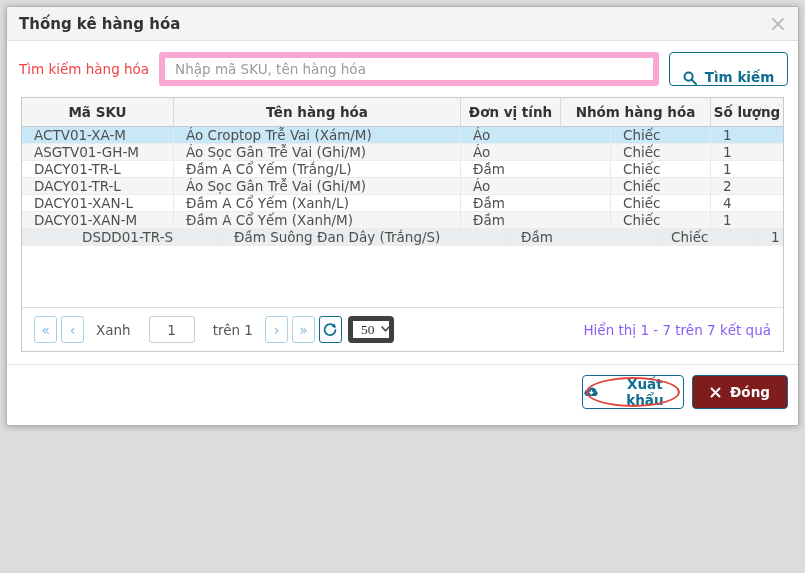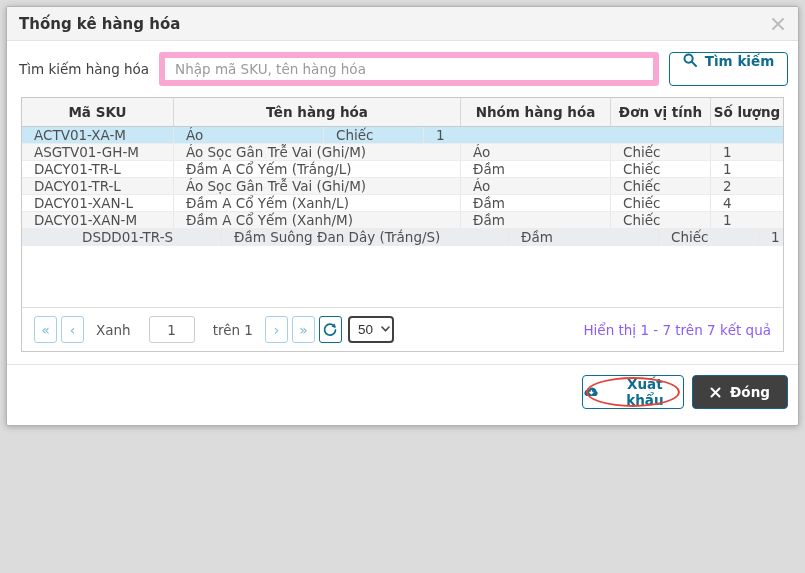--- a/index.html
+++ b/index.html
@@ -9,26 +9,26 @@
   .modal { position:absolute; left:6px; top:6px; right:6px; height:420px;
            background:#fff; border:1px solid #b3b3b3; border-radius:2px;
            box-shadow:0 1px 6px rgba(0,0,0,.25); display:flex; flex-direction:column; }
 
   .m-header { height:34px; flex:0 0 34px; background:#f4f4f4; border-bottom:1px solid #e2e2e2;
               display:flex; align-items:center; padding:0 12px; }
   .m-title { font-size:15px; font-weight:bold; color:#333; }
   .m-close { margin-left:auto; cursor:pointer; color:#bcbcbc; display:flex; align-items:center; }
 
   .m-search { flex:0 0 56px; display:flex; align-items:center; padding:0 10px 0 12px; gap:10px; }
-  .search-label { font-size:13.5px; color:#404040; white-space:nowrap; }
+  .search-label { font-size:13.5px; color:#ef4444; white-space:nowrap; }
   .search-input { flex:1; height:34px; border:6px solid #f9a8d4; border-radius:3px; padding:0 10px;
                   font-size:13.5px; color:#555; font-family:inherit; outline:none; }
   .search-input::placeholder { color:#9a9a9a; }
   .btn-search { width:119px; height:34px; background:#fff; border:1px solid #0e6d8e; border-radius:4px;
-                color:#0e6d8e; font-size:13.5px; font-weight:bold; display:flex; align-items:flex-start;
+                color:#0e6d8e; font-size:13.5px; font-weight:bold; display:flex; align-items:flex-end;
                 justify-content:center; gap:8px; cursor:pointer; font-family:inherit; }
 
   .m-grid { flex:1; margin:0 14px; border:1px solid #c9c9c9; background:#fff;
             display:flex; flex-direction:column; overflow:hidden; }
   .g-row { display:flex; align-items:stretch; }
   .g-head { flex:0 0 29px; background:#f5f5f5; border-bottom:1px solid #c9c9c9; }
   .g-head .cell { font-weight:bold; color:#333; justify-content:center; border-right:1px solid #d8d8d8; }
   .g-body-row { flex:0 0 33px; border-bottom:1px solid #ececec; background:#fff; cursor:pointer; }
   .g-body-row .cell { border-right:1px solid #e8e8e8; }
   .g-body-row.stripe { background:#f5f5f5; }
@@ -46,34 +46,34 @@
   .g-pager { margin-top:auto; flex:0 0 44px; border-top:1px solid #ddd; display:flex;
              align-items:center; padding:0 12px; gap:4px; font-size:13.5px; color:#555; }
   .pg-btn { width:23px; height:27px; border-radius:3px; background:#fff; display:flex; align-items:center;
             justify-content:center; font-size:14px; cursor:pointer; font-family:inherit; }
   .pg-pale { border:1px solid #a8d1e6; color:#7db9d8; }
   .pg-teal { border:1px solid #0e6d8e; color:#0e6d8e; }
   .pg-text { margin:0 8px; color:#555; }
   .page-input { width:46px; height:27px; border:1px solid #ccc; border-radius:3px; text-align:center;
                 font-size:13.5px; color:#555; margin:0 6px; font-family:inherit; outline:none; }
   .select-wrap { position:relative; margin-left:2px; }
-  .page-size { width:46px; height:27px; border:2px solid #404040; border-radius:4px; background:#fff;
+  .page-size { width:46px; height:27px; border:5px solid #404040; border-radius:4px; background:#fff;
                font-size:13.5px; color:#333; padding:0 14px 0 8px; appearance:none; -webkit-appearance:none;
-               font-family:Liberation Sans, sans-serif; outline:none; cursor:pointer; }
+               font-family:Liberation Serif, serif; outline:none; cursor:pointer; }
   .select-wrap svg { position:absolute; right:4px; top:10px; pointer-events:none; }
   .pg-summary { margin-left:auto; color:#8b5cf6; font-size:13.5px; }
 
   .m-footer { margin-top:12px; flex:0 0 52px; border-top:1px solid #e2e2e2;
               display:flex; align-items:flex-start; justify-content:flex-end; gap:8px; padding:10px 10px 16px; }
   .btn-export { position:relative; width:102px; height:34px; background:#fff; border:1px solid #0e6d8e;
                 border-radius:4px; color:#0e6d8e; font-size:13.5px; font-weight:bold; display:flex;
                 align-items:center; justify-content:center; gap:7px; cursor:pointer; font-family:inherit; }
   .annotation-ellipse { position:absolute; left:3px; right:3px; top:1px; bottom:1px;
                         border:2px solid #e2443b; border-radius:50%; pointer-events:none; }
-  .btn-close { width:96px; height:34px; background:#404040; border:1px solid #16648c; border-radius:4px;
+  .btn-close { width:96px; height:34px; background:#7f1d1d; border:1px solid #16648c; border-radius:4px;
                color:#fff; font-size:13.5px; font-weight:bold; display:flex; align-items:center;
                justify-content:center; gap:9px; cursor:pointer; font-family:inherit; }
 </style>
 </head>
 <body>
 
 <div class="modal">
 
   <div class="m-header">
     <span class="m-title">Thống kê hàng hóa</span>
@@ -93,28 +93,29 @@
         <line x1="8.9" y1="8.9" x2="13" y2="13" stroke="#0e6d8e" stroke-width="2" stroke-linecap="round"></line>
       </svg>
       <span>Tìm kiếm</span>
     </button>
   </div>
 
   <div class="m-grid">
     <div class="g-row g-head">
       <div class="cell c-sku">Mã SKU</div>
       <div class="cell c-name">Tên hàng hóa</div>
+      <div class="cell c-unit">Đơn vị tính</div>
       <div class="cell c-group">Nhóm hàng hóa</div>
-      <div class="cell c-unit">Đơn vị tính</div>
       <div class="cell c-qty">Số lượng</div>
     </div>
 
     <div>
         <div class="g-row g-body-row selected">
         <div class="cell c-sku">ACTV01-XA-M</div>
+        <div class="cell c-name">Áo Croptop Trễ Vai (Xám/M)</div>
         <div class="cell c-group">Áo</div>
         <div class="cell c-unit">Chiếc</div>
         <div class="cell c-qty">1</div>
       </div>
         <div class="g-row g-body-row stripe">
         <div class="cell c-sku">ASGTV01-GH-M</div>
         <div class="cell c-name">Áo Sọc Gân Trễ Vai (Ghi/M)</div>
         <div class="cell c-group">Áo</div>
         <div class="cell c-unit">Chiếc</div>
         <div class="cell c-qty">1</div>

